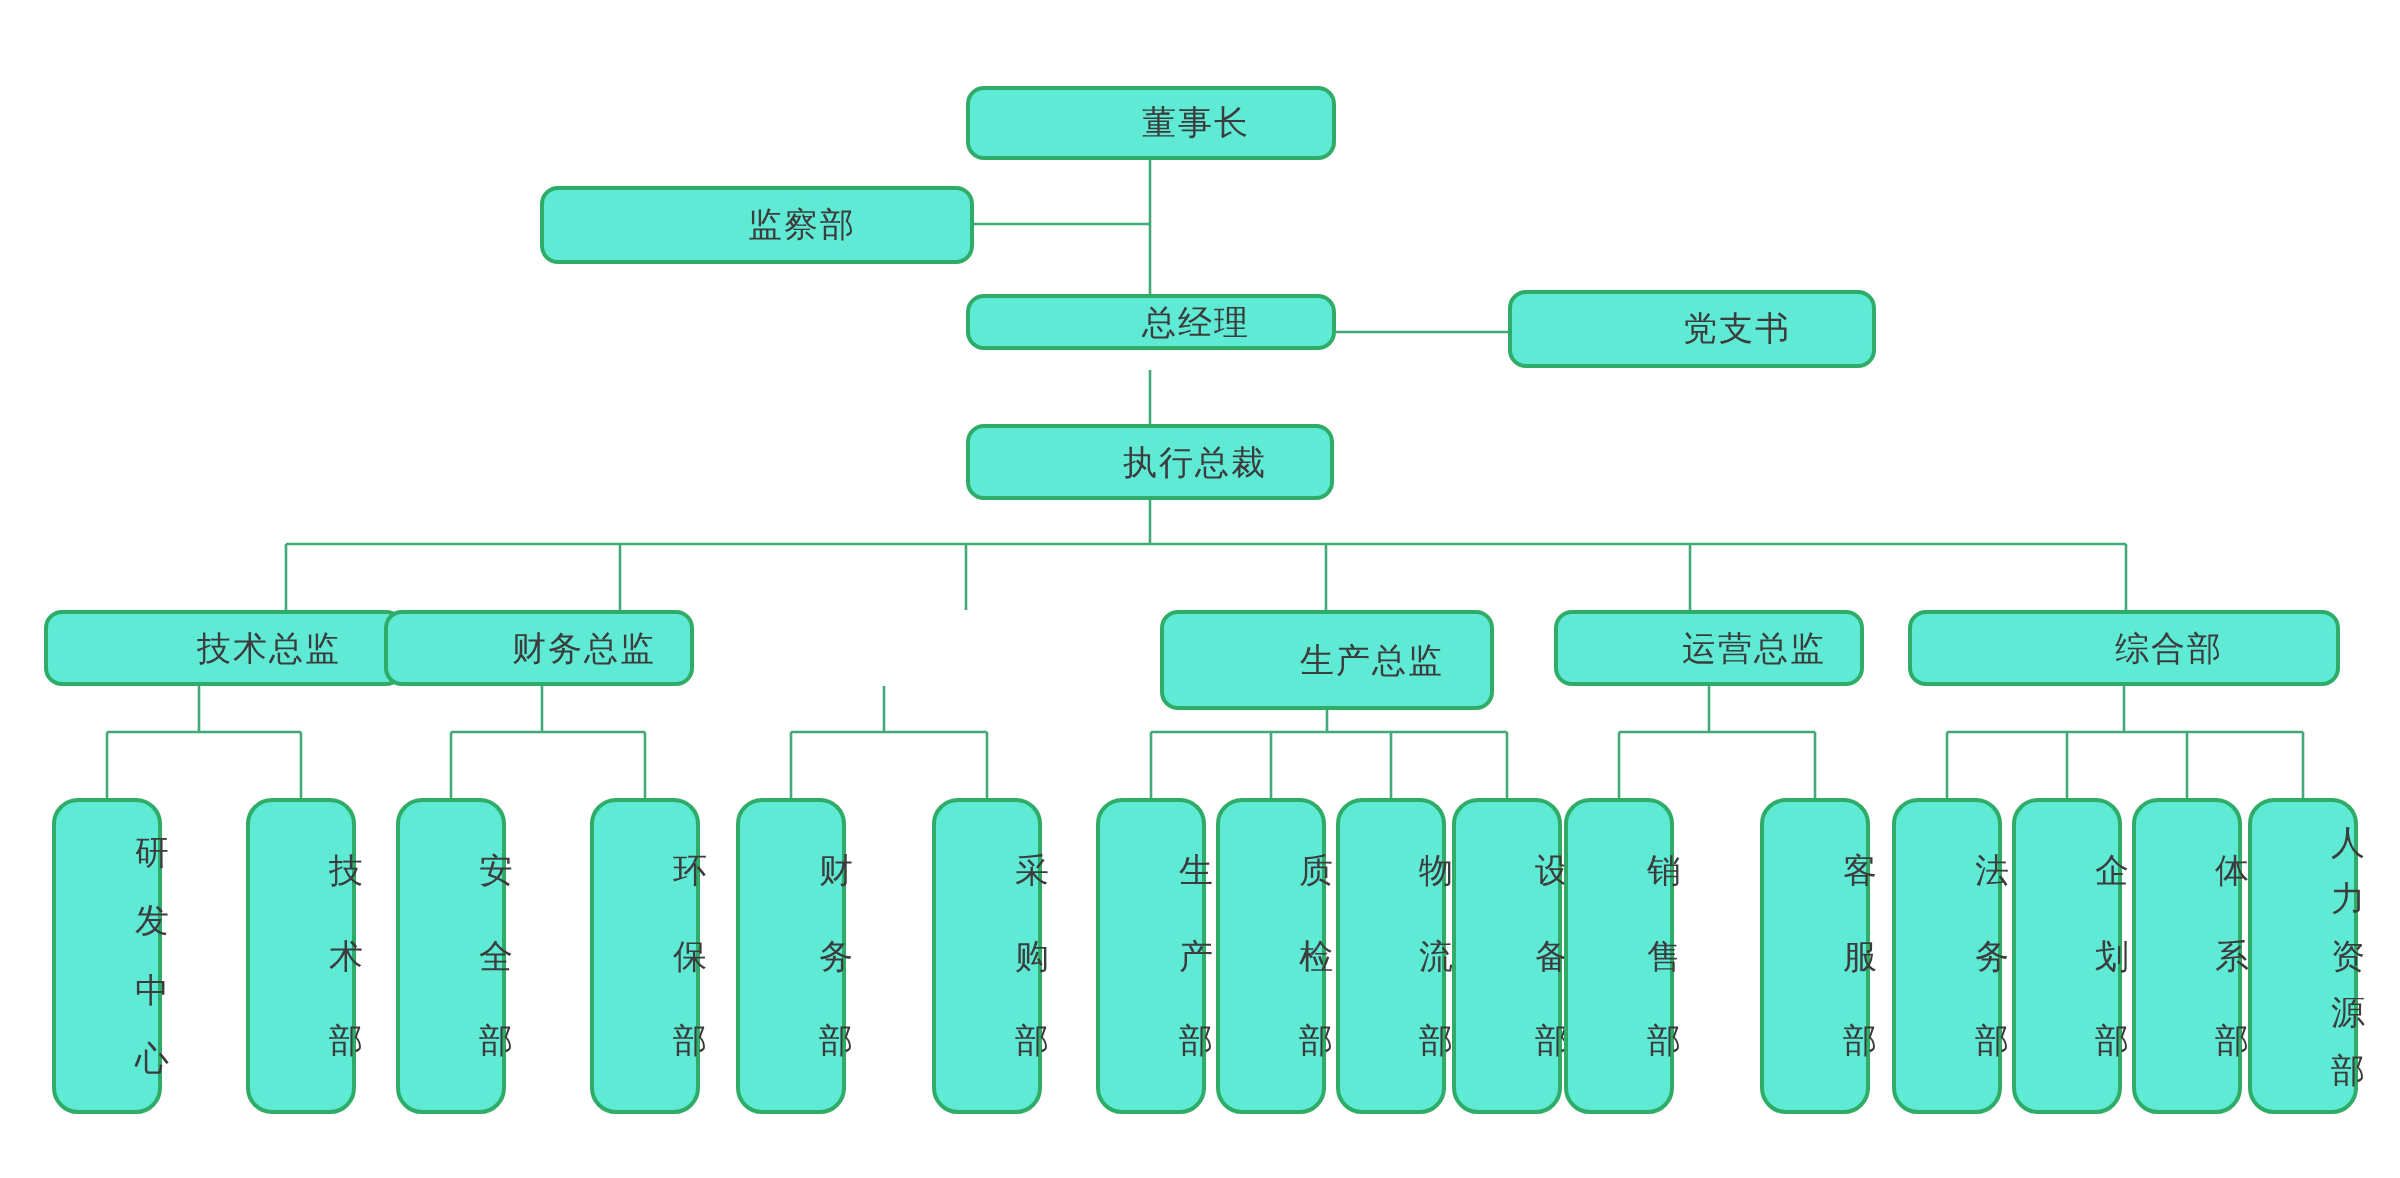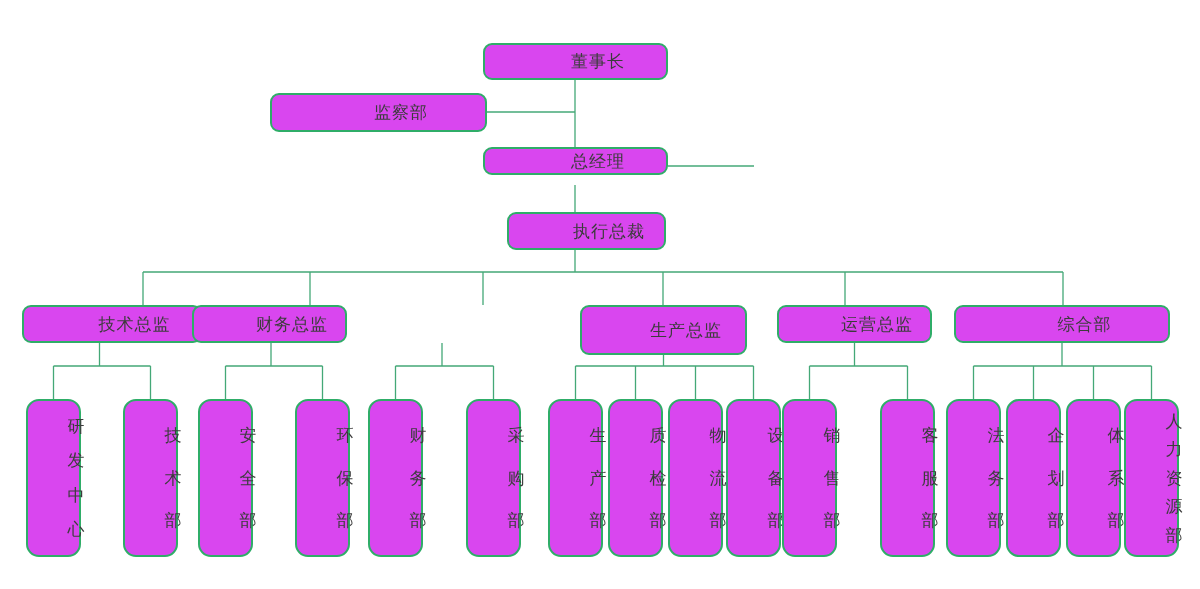--- a/index.html
+++ b/index.html
@@ -20,21 +20,21 @@
     width: 1200px; height: 589px;
   }
   .connectors path {
     fill: none;
     stroke: var(--connector, #44a877);
     stroke-width: 1.3;
   }
   .node {
     position: absolute;
     box-sizing: border-box;
-    background: #d946ef;
+    background: #5eead4;
     border: 2px solid var(--node-border, #2fad68);
     border-radius: 9px;
     display: flex;
     align-items: center;
     justify-content: center;
     color: var(--text, #3c3c3c);
     font-size: 17px;
     padding-left: 45px;
   }
   .node .lbl {
@@ -75,21 +75,24 @@
 
   <div class="node h" style="left:483px;top:43px;width:185px;height:37px">
     <span class="lbl">董事长</span>
   </div>
   <div class="node h" style="left:270px;top:93px;width:217px;height:39px">
     <span class="lbl">监察部</span>
   </div>
   <div class="node h" style="left:483px;top:147px;width:185px;height:28px">
     <span class="lbl">总经理</span>
   </div>
-  <div class="node h" style="left:507px;top:212px;width:159px;height:38px">
+  <div class="node h" style="left:754px;top:145px;width:184px;height:39px">
+    <span class="lbl">党支书</span>
+  </div>
+  <div class="node h" style="left:483px;top:212px;width:184px;height:38px">
     <span class="lbl">执行总裁</span>
   </div>
 
   <div class="node h" style="left:22px;top:305px;width:180px;height:38px">
     <span class="lbl">技术总监</span>
   </div>
   <div class="node h" style="left:192px;top:305px;width:155px;height:38px">
     <span class="lbl">财务总监</span>
   </div>
   <div class="node h" style="left:580px;top:305px;width:167px;height:50px">

